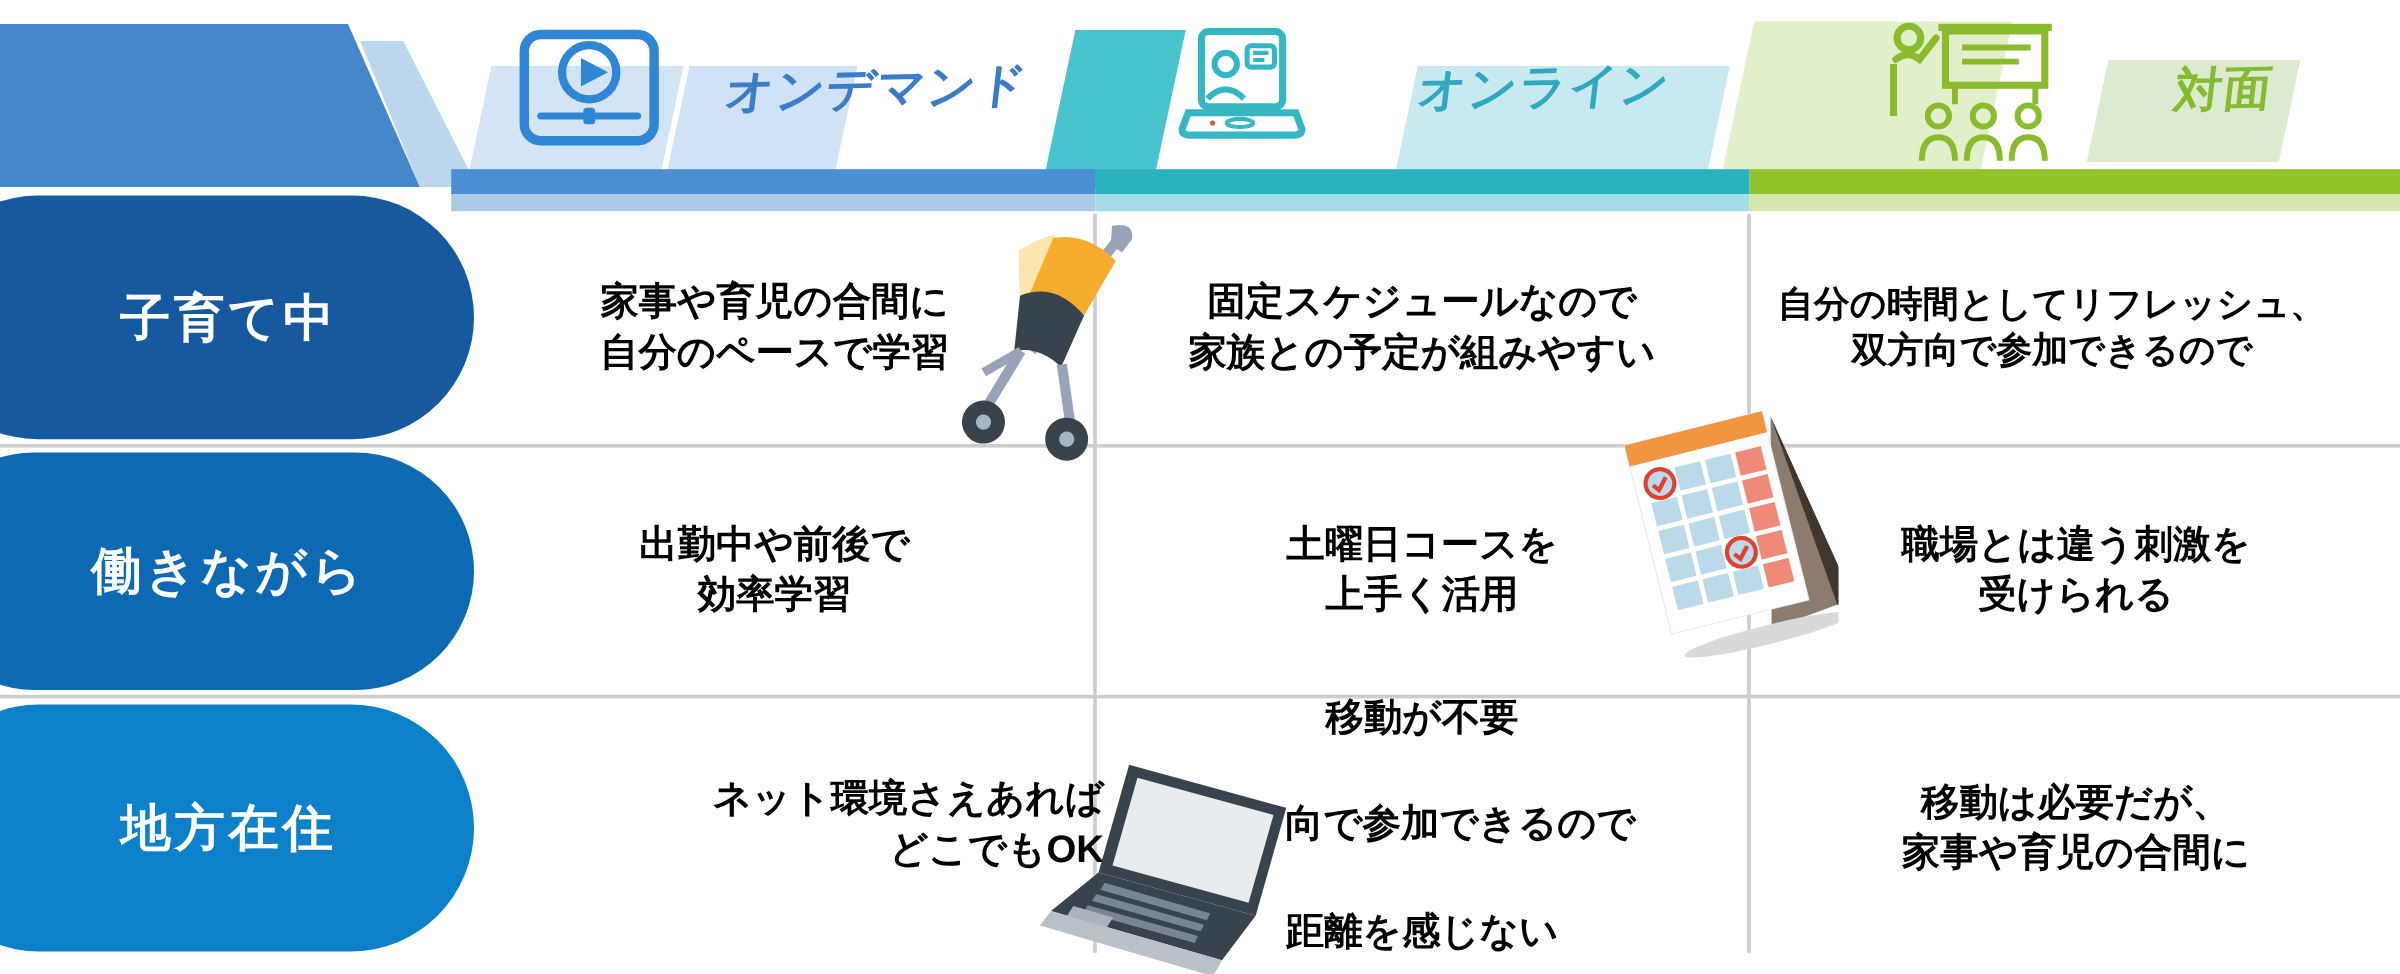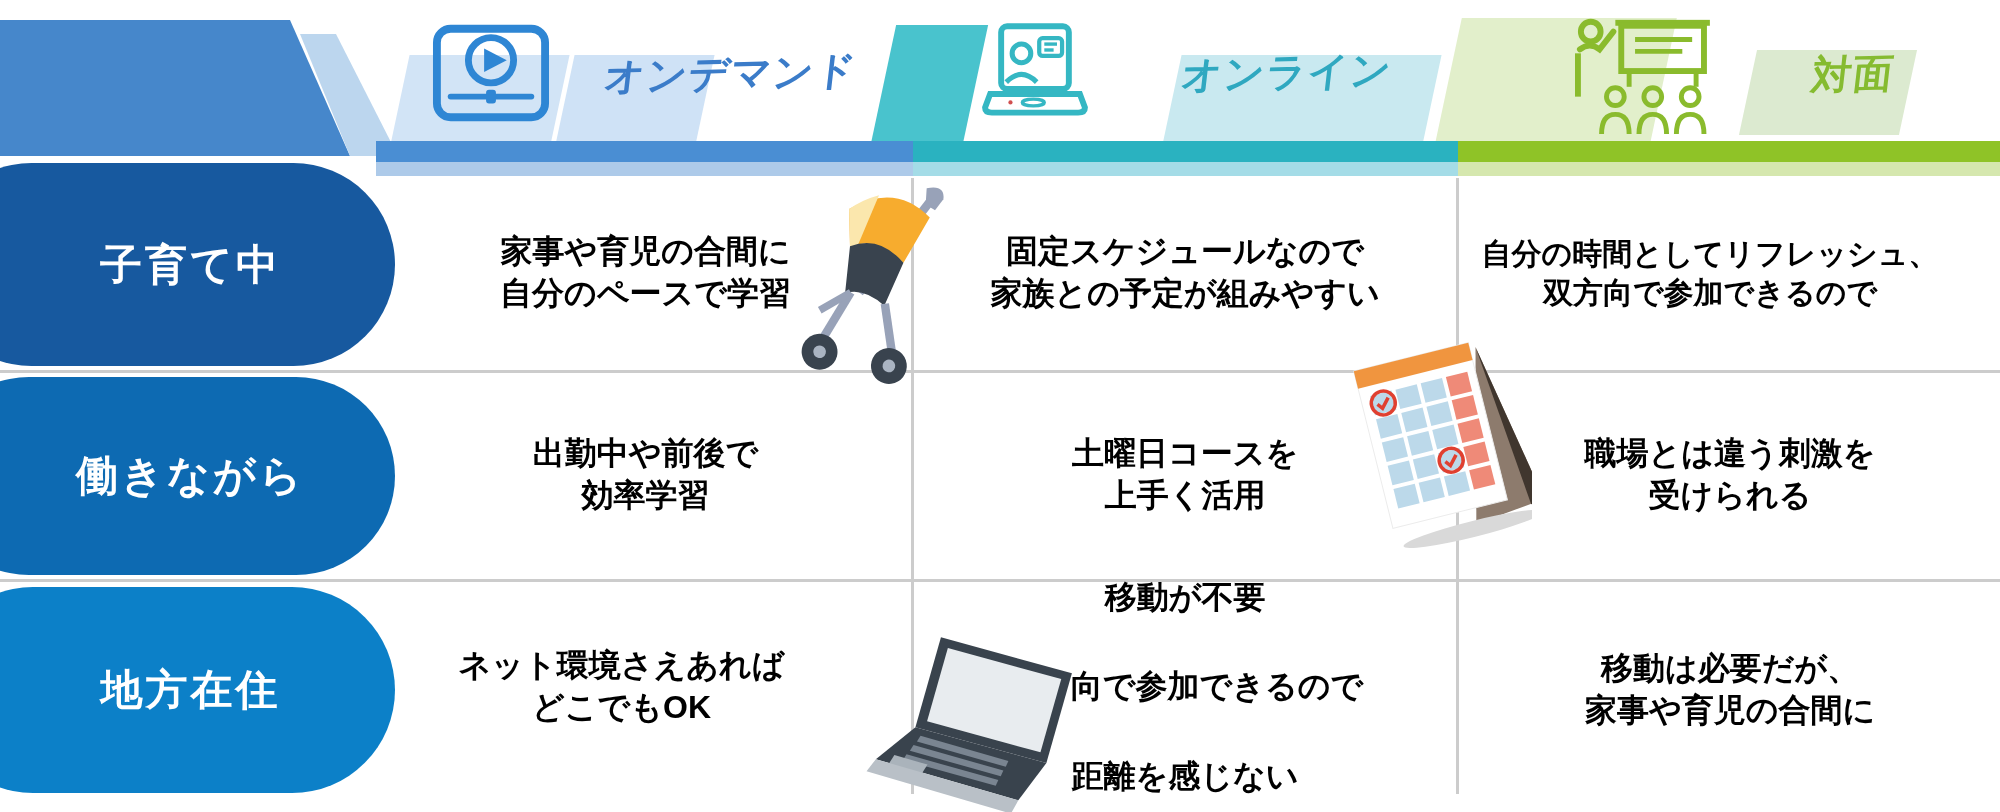--- a/index.html
+++ b/index.html
@@ -144,21 +144,21 @@
   </div>
   <div class="abs cell" style="left:916px;top:373px;width:538px;height:204px;">
     <span>土曜日コースを</span>
     <span>上手く活用</span>
   </div>
   <div class="abs cell" style="left:1460px;top:373px;width:540px;height:204px;">
     <span>職場とは違う刺激を</span>
     <span>受けられる</span>
   </div>
 
-  <div class="abs cell" style="left:356px;top:582px;width:531px;height:210px;">
+  <div class="abs cell" style="left:389px;top:582px;width:531px;height:210px;align-items:flex-end;">
     <span>ネット環境さえあれば</span>
     <span>どこでもOK</span>
   </div>
   <div class="abs cell" style="left:916px;top:582px;width:538px;height:210px;gap:48px;">
     <span>移動が不要</span>
     <span>双方向で参加できるので</span>
     <span>距離を感じない</span>
   </div>
   <div class="abs cell" style="left:1460px;top:585px;width:540px;height:210px;">
     <span>移動は必要だが、</span>

